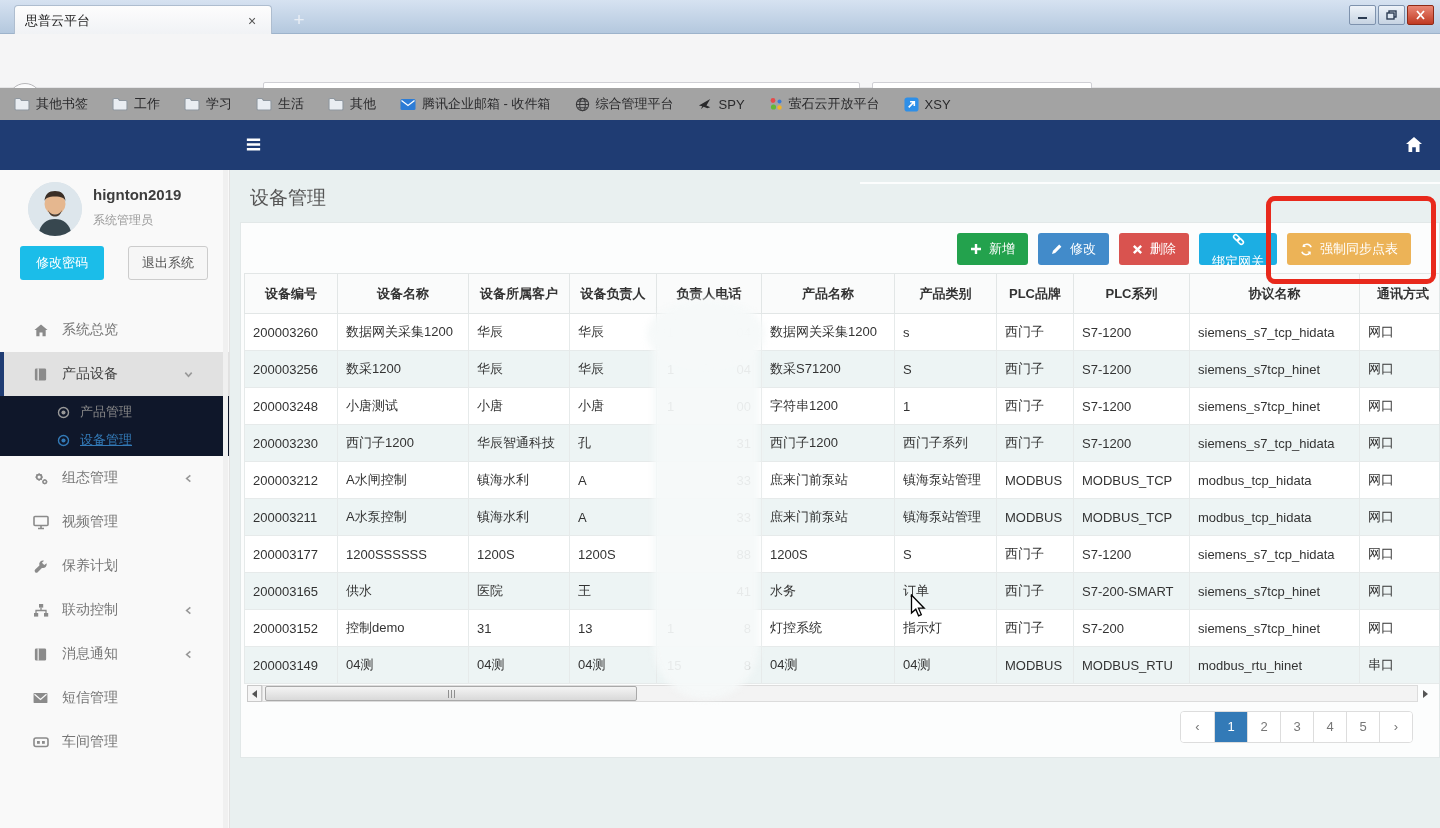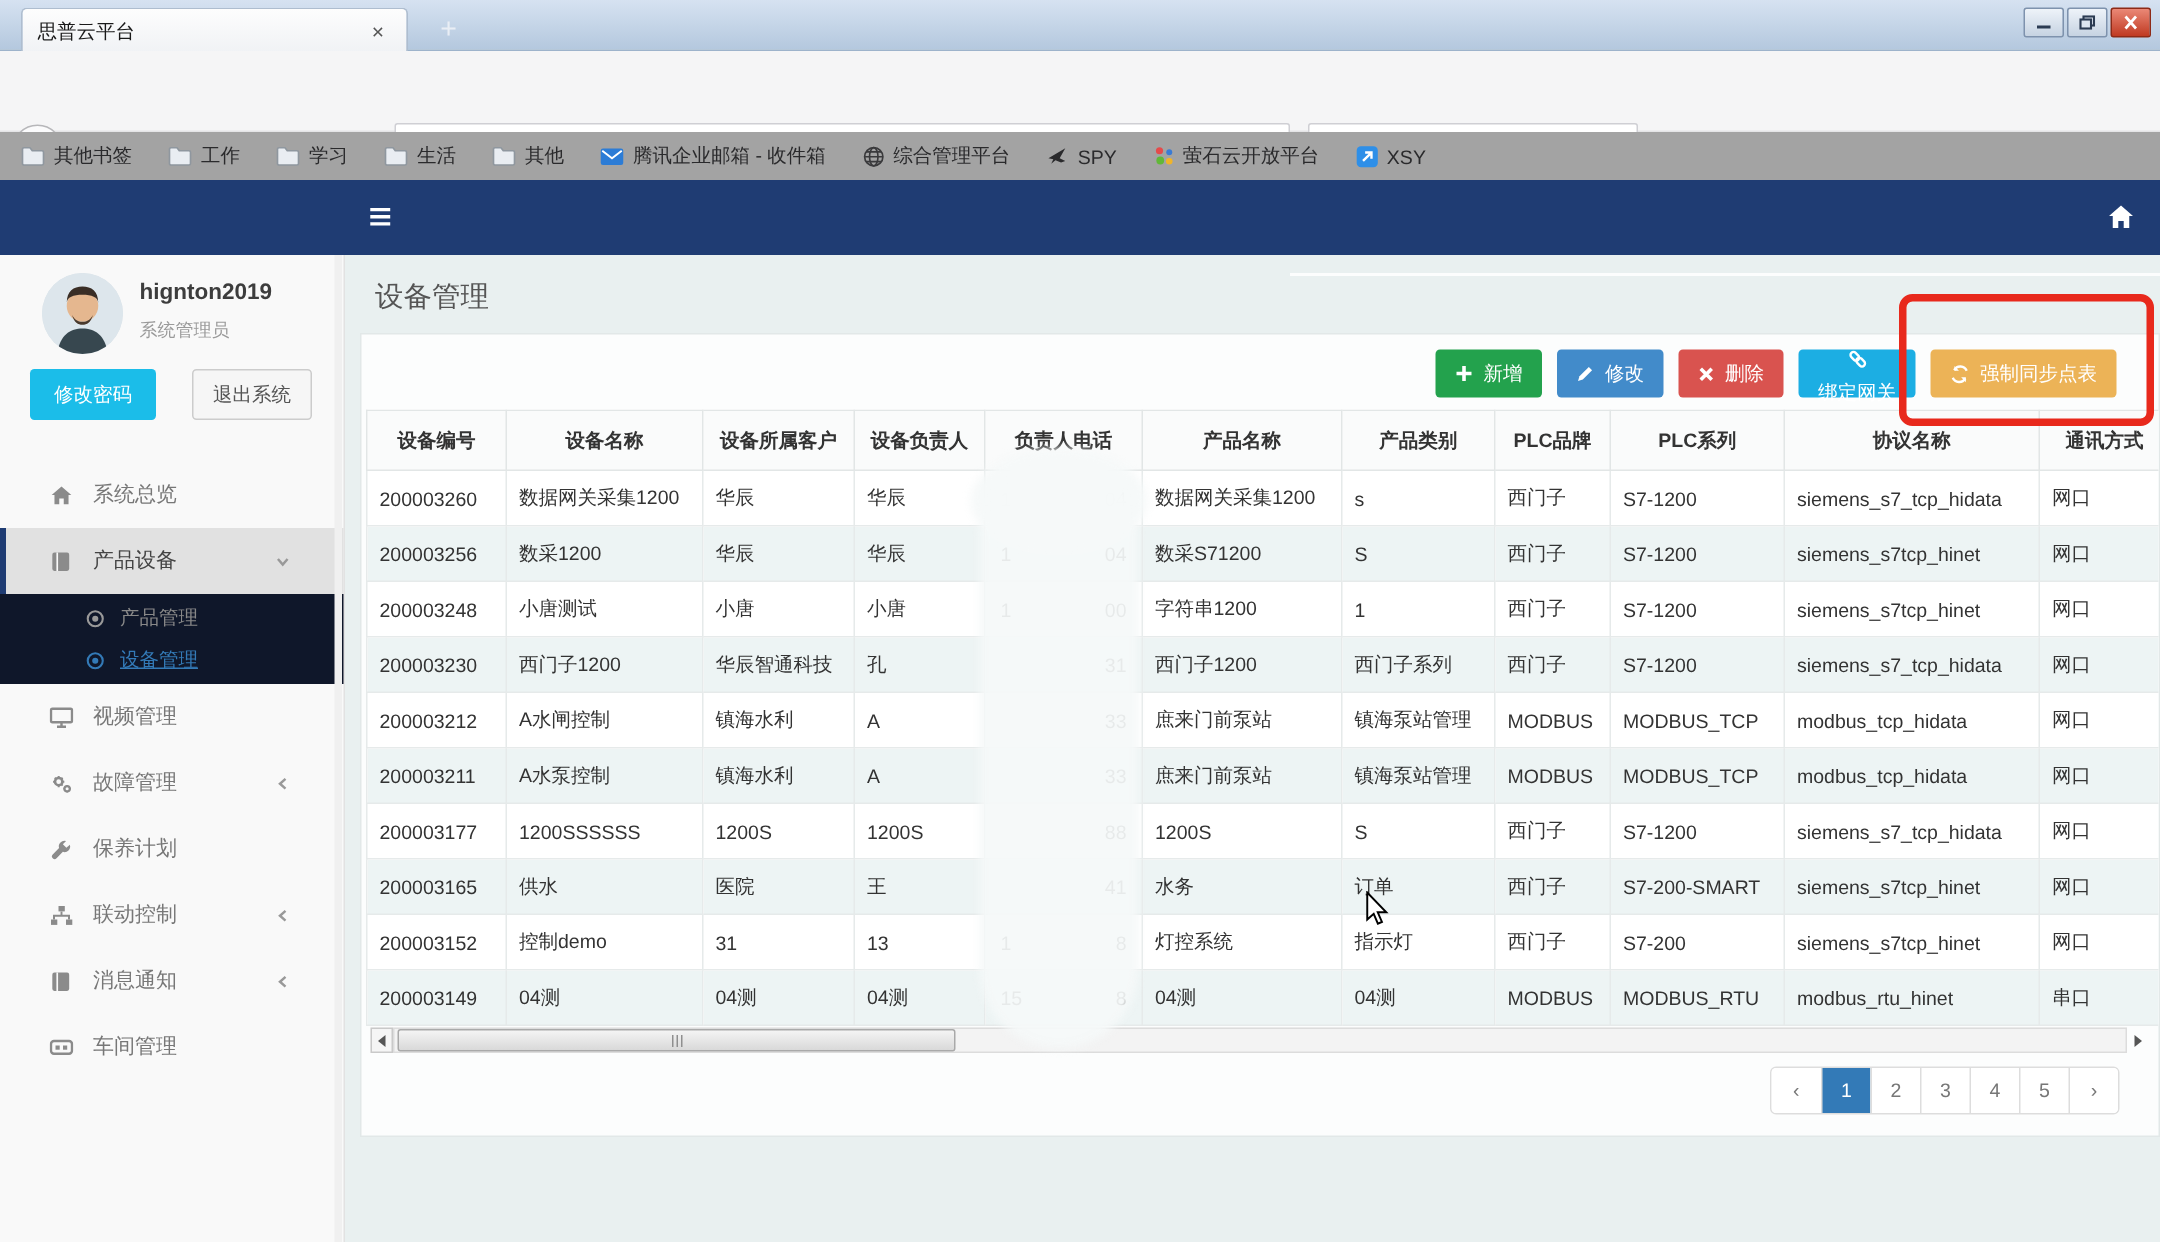--- a/index.html
+++ b/index.html
@@ -399,42 +399,42 @@
             <svg width="13" height="13" viewBox="0 0 14 14" fill="none">
               <circle cx="7" cy="7" r="5.4" stroke="currentColor" stroke-width="1.5"></circle>
               <circle cx="7" cy="7" r="2.2" fill="currentColor"></circle>
             </svg>
           </span>
           <span>设备管理</span>
         </div>
       </div>
       <div class="sb-item">
         <span class="ic">
-          <svg width="16" height="15" viewBox="0 0 16 15">
-            <rect x="1" y="1.5" width="14" height="9" rx="1" fill="none" stroke="currentColor" stroke-width="1.6"></rect>
-            <path d="M5 13.5 H11 M8 10.5 V13.5" stroke="currentColor" stroke-width="1.6"></path>
-          </svg>
-        </span>
-        <span>视频管理</span>
-      </div>
-      <div class="sb-item">
-        <span class="ic">
           <svg width="16" height="15" viewBox="0 0 16 16" stroke="currentColor" fill="none">
             <circle cx="6" cy="6.5" r="2.6" stroke-width="1.8"></circle>
             <path d="M6 2.5 V4 M6 9 V10.5 M2 6.5 H3.5 M8.5 6.5 H10 M3.2 3.7 L4.2 4.7 M7.8 8.3 L8.8 9.3 M8.8 3.7 L7.8 4.7" stroke-width="1.4"></path>
             <circle cx="12" cy="11.5" r="1.9" stroke-width="1.6"></circle>
             <path d="M12 8.8 V9.8 M12 13.2 V14.2 M9.3 11.5 H10.3 M13.7 11.5 H14.7" stroke-width="1.2"></path>
           </svg>
         </span>
-        <span>故障管理</span>
+        <span>组态管理</span>
         <span class="chev ic">
           <svg width="11" height="11" viewBox="0 0 12 12" fill="none" stroke="currentColor" stroke-width="1.8">
             <path d="M8 2.5 L4 6 L8 9.5"></path>
           </svg>
         </span>
+      </div>
+      <div class="sb-item">
+        <span class="ic">
+          <svg width="16" height="15" viewBox="0 0 16 15">
+            <rect x="1" y="1.5" width="14" height="9" rx="1" fill="none" stroke="currentColor" stroke-width="1.6"></rect>
+            <path d="M5 13.5 H11 M8 10.5 V13.5" stroke="currentColor" stroke-width="1.6"></path>
+          </svg>
+        </span>
+        <span>视频管理</span>
       </div>
       <div class="sb-item">
         <span class="ic">
           <svg width="15" height="15" viewBox="0 0 16 16" fill="currentColor">
             <path d="M14.5 4.5 a4 4 0 0 1 -5 5 L5 14 a1.9 1.9 0 0 1 -2.7 -2.7 L6.8 6.8 a4 4 0 0 1 5 -5 L9.5 4 L12 6.5 Z"></path>
           </svg>
         </span>
         <span>保养计划</span>
       </div>
       <div class="sb-item">
@@ -459,20 +459,29 @@
             <path d="M3.5 1.5 h9 a1.5 1.5 0 0 1 1.5 1.5 v10 a1.5 1.5 0 0 1 -1.5 1.5 h-9 a1.5 1.5 0 0 1 -1.5 -1.5 v-10 a1.5 1.5 0 0 1 1.5 -1.5 Z" fill="currentColor"></path>
             <path d="M5.5 1.5 V14.5" stroke="#f9f9f9" stroke-width="1.2"></path>
           </svg>
         </span>
         <span>消息通知</span>
         <span class="chev ic">
           <svg width="11" height="11" viewBox="0 0 12 12" fill="none" stroke="currentColor" stroke-width="1.8">
             <path d="M8 2.5 L4 6 L8 9.5"></path>
           </svg>
         </span>
+      </div>
+      <div class="sb-item">
+        <span class="ic">
+          <svg width="15" height="12" viewBox="0 0 16 13">
+            <rect x="0.5" y="1" width="15" height="11" rx="1" fill="currentColor"></rect>
+            <path d="M1.5 2.5 L8 8 L14.5 2.5" fill="none" stroke="#f9f9f9" stroke-width="1.4"></path>
+          </svg>
+        </span>
+        <span>短信管理</span>
       </div>
       <div class="sb-item">
         <span class="ic">
           <svg width="16" height="14" viewBox="0 0 16 14">
             <rect x="1" y="3" width="14" height="8.5" rx="2" fill="none" stroke="currentColor" stroke-width="1.6"></rect>
             <rect x="4" y="6" width="2.8" height="2.8" fill="currentColor"></rect>
             <rect x="9" y="6" width="2.8" height="2.8" fill="currentColor"></rect>
           </svg>
         </span>
         <span>车间管理</span>

